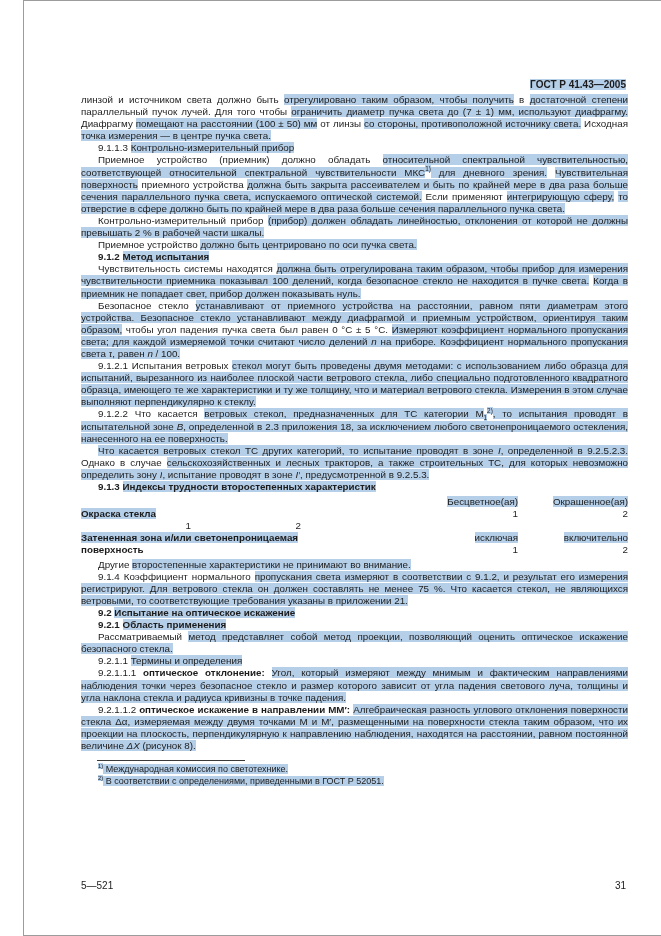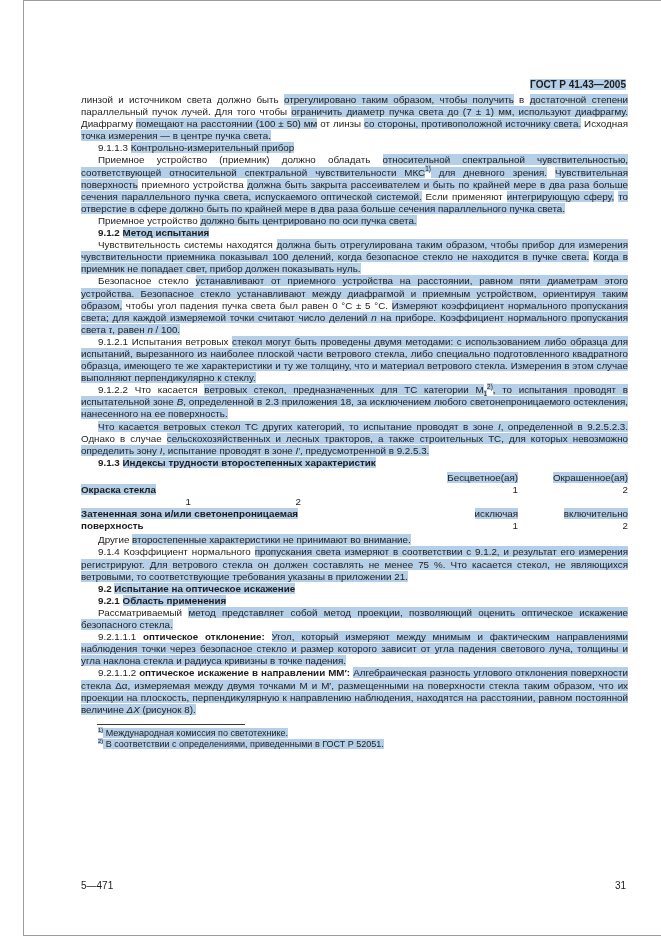--- a/index.html
+++ b/index.html
@@ -61,20 +61,21 @@
 <div class="page">
   <div class="doc-header">
     <span class="hl">ГОСТ Р 41.43—2005</span>
   </div>
 
   <div class="content">
 
   <p class="para no-indent"><span>линзой и источником света должно быть </span><span class="hl">отрегулировано таким образом, чтобы получить</span><span> в </span><span class="hl">достаточной степени</span><span> параллельный пучок лучей. Для того чтобы </span><span class="hl">ограничить диаметр пучка света до (7 ± 1) мм, используют диафрагму.</span><span> Диафрагму </span><span class="hl">помещают на расстоянии (100 ± 50) мм</span><span> от линзы </span><span class="hl">со стороны, противоположной источнику света.</span><span> Исходная </span><span class="hl">точка измерения — в центре пучка света.</span></p>
       <p class="para"><span>9.1.1.3 </span><span class="hl">Контрольно-измерительный прибор</span></p>
       <p class="para"><span>Приемное устройство (приемник) должно обладать </span><span class="hl">относительной спектральной чувствительностью, соответствующей относительной спектральной чувствительности МКС</span><sup class="hl">1)</sup><span class="hl"> для дневного зрения.</span><span> </span><span class="hl">Чувствительная поверхность</span><span> приемного устройства </span><span class="hl">должна быть закрыта рассеивателем и быть по крайней мере в два раза больше сечения параллельного пучка света, испускаемого оптической системой.</span><span> Если применяют </span><span class="hl">интегрирующую сферу,</span><span> </span><span class="hl">то отверстие в сфере должно быть по крайней мере в два раза больше сечения параллельного пучка света.</span></p>
+      <p class="para"><span>Контрольно-измерительный прибор </span><span class="hl">(прибор) должен обладать линейностью, отклонения от которой не должны превышать 2 % в рабочей части шкалы.</span></p>
       <p class="para"><span>Приемное устройство </span><span class="hl">должно быть центрировано по оси пучка света.</span></p>
       <p class="para bold"><span>9.1.2 </span><span class="hl">Метод испытания</span></p>
       <p class="para"><span>Чувствительность системы находятся </span><span class="hl">должна быть отрегулирована таким образом, чтобы прибор для измерения чувствительности приемника показывал 100 делений, когда безопасное стекло не находится в пучке света.</span><span> </span><span class="hl">Когда в приемник не попадает свет, прибор должен показывать нуль.</span></p>
       <p class="para"><span>Безопасное стекло </span><span class="hl">устанавливают от приемного устройства на расстоянии, равном пяти диаметрам этого устройства. Безопасное стекло устанавливают между диафрагмой и приемным устройством, ориентируя таким образом,</span><span> чтобы угол падения пучка света был равен 0 °С ± 5 °С. </span><span class="hl">Измеряют коэффициент нормального пропускания света; для каждой измеряемой точки считают число делений </span><span class="hl i">n</span><span class="hl"> на приборе. Коэффициент нормального пропускания света </span><span class="hl i">τ</span><span class="hl">, равен </span><span class="hl i">n</span><span class="hl"> / 100.</span></p>
       <p class="para"><span>9.1.2.1 Испытания ветровых </span><span class="hl">стекол могут быть проведены двумя методами: с использованием либо образца для испытаний, вырезанного из наиболее плоской части ветрового стекла, либо специально подготовленного квадратного образца, имеющего те же характеристики и ту же толщину, что и материал ветрового стекла. Измерения в этом случае выполняют перпендикулярно к стеклу.</span></p>
       <p class="para"><span>9.1.2.2 Что касается </span><span class="hl">ветровых стекол, предназначенных для ТС категории М</span><sub class="hl">1</sub><sup class="hl">2)</sup><span class="hl">, то испытания проводят в испытательной зоне </span><span class="hl i">В</span><span class="hl">, определенной в 2.3 приложения 18, за исключением любого светонепроницаемого остекления, нанесенного на ее поверхность.</span></p>
       <p class="para"><span class="hl">Что касается ветровых стекол ТС других категорий, то испытание проводят в зоне </span><span class="hl i">I</span><span class="hl">, определенной в 9.2.5.2.3.</span><span> Однако в случае </span><span class="hl">сельскохозяйственных и лесных тракторов, а также строительных ТС, для которых невозможно определить зону </span><span class="hl i">I</span><span class="hl">, испытание проводят в зоне </span><span class="hl i">I′</span><span class="hl">, предусмотренной в 9.2.5.3.</span></p>
       <p class="para bold"><span>9.1.3 </span><span class="hl">Индексы трудности второстепенных характеристик</span></p>
       <div class="gtable">
         <div class="trow">
@@ -100,26 +101,27 @@
           <div class="tlabel"><span>поверхность</span></div>
           <div class="tcol"><span>1</span></div>
           <div class="tcol"><span>2</span></div>
         </div>
       </div>
       <p class="para"><span>Другие </span><span class="hl">второстепенные характеристики не принимают во внимание.</span></p>
       <p class="para"><span>9.1.4 Коэффициент нормального </span><span class="hl">пропускания света измеряют в соответствии с 9.1.2, и результат его измерения регистрируют. Для ветрового стекла он должен составлять не менее 75 %. Что касается стекол, не являющихся ветровыми, то соответствующие требования указаны в приложении 21.</span></p>
       <p class="para bold"><span>9.2 </span><span class="hl">Испытание на оптическое искажение</span></p>
       <p class="para bold"><span>9.2.1 </span><span class="hl">Область применения</span></p>
       <p class="para"><span>Рассматриваемый </span><span class="hl">метод представляет собой метод проекции, позволяющий оценить оптическое искажение безопасного стекла.</span></p>
+      <p class="para"><span>9.2.1.1 </span><span class="hl">Термины и определения</span></p>
       <p class="para"><span>9.2.1.1.1 </span><span class="b">оптическое отклонение:</span><span> </span><span class="hl">Угол, который измеряют между мнимым и фактическим направлениями наблюдения точки через безопасное стекло и размер которого зависит от угла падения светового луча, толщины и угла наклона стекла и радиуса кривизны в точке падения.</span></p>
       <p class="para"><span>9.2.1.1.2 </span><span class="b">оптическое искажение в направлении ММ′:</span><span> </span><span class="hl">Алгебраическая разность углового отклонения поверхности стекла Δα, измеряемая между двумя точками М и М′, размещенными на поверхности стекла таким образом, что их проекции на плоскость, перпендикулярную к направлению наблюдения, находятся на расстоянии, равном постоянной величине </span><span class="hl i">ΔХ</span><span class="hl"> (рисунок 8).</span></p>
       <div class="footnotes">
         <div class="fnsep"></div>
         <p class="fn"><sup class="hl">1)</sup><span class="hl"> Международная комиссия по светотехнике.</span></p>
         <p class="fn"><sup class="hl">2)</sup><span class="hl"> В соответствии с определениями, приведенными в ГОСТ Р 52051.</span></p>
       </div>
     </div>
 
   <div class="doc-footer">
-    <span>5—471</span>
+    <span>5—521</span>
     <span>31</span>
   </div>
 </div>
 
 </body></html>

